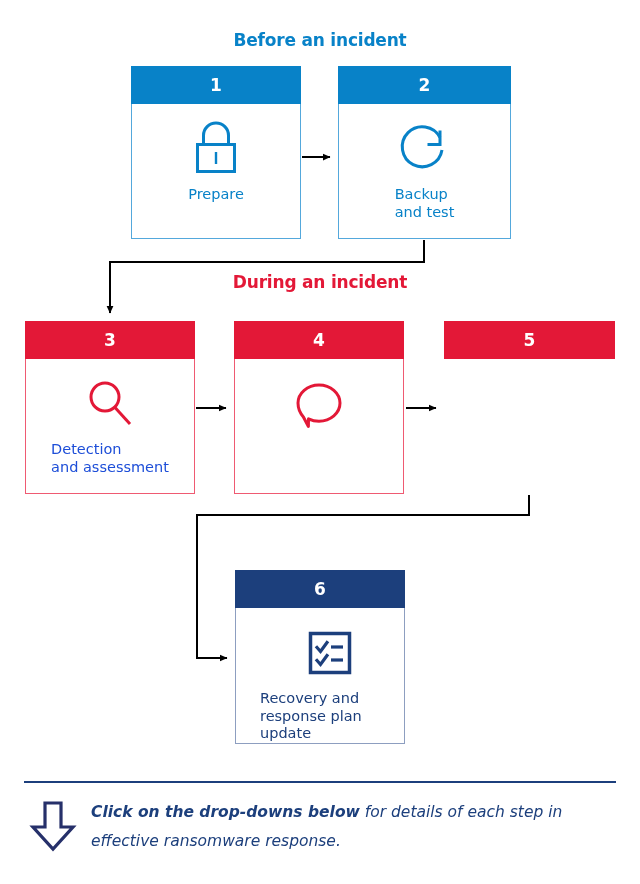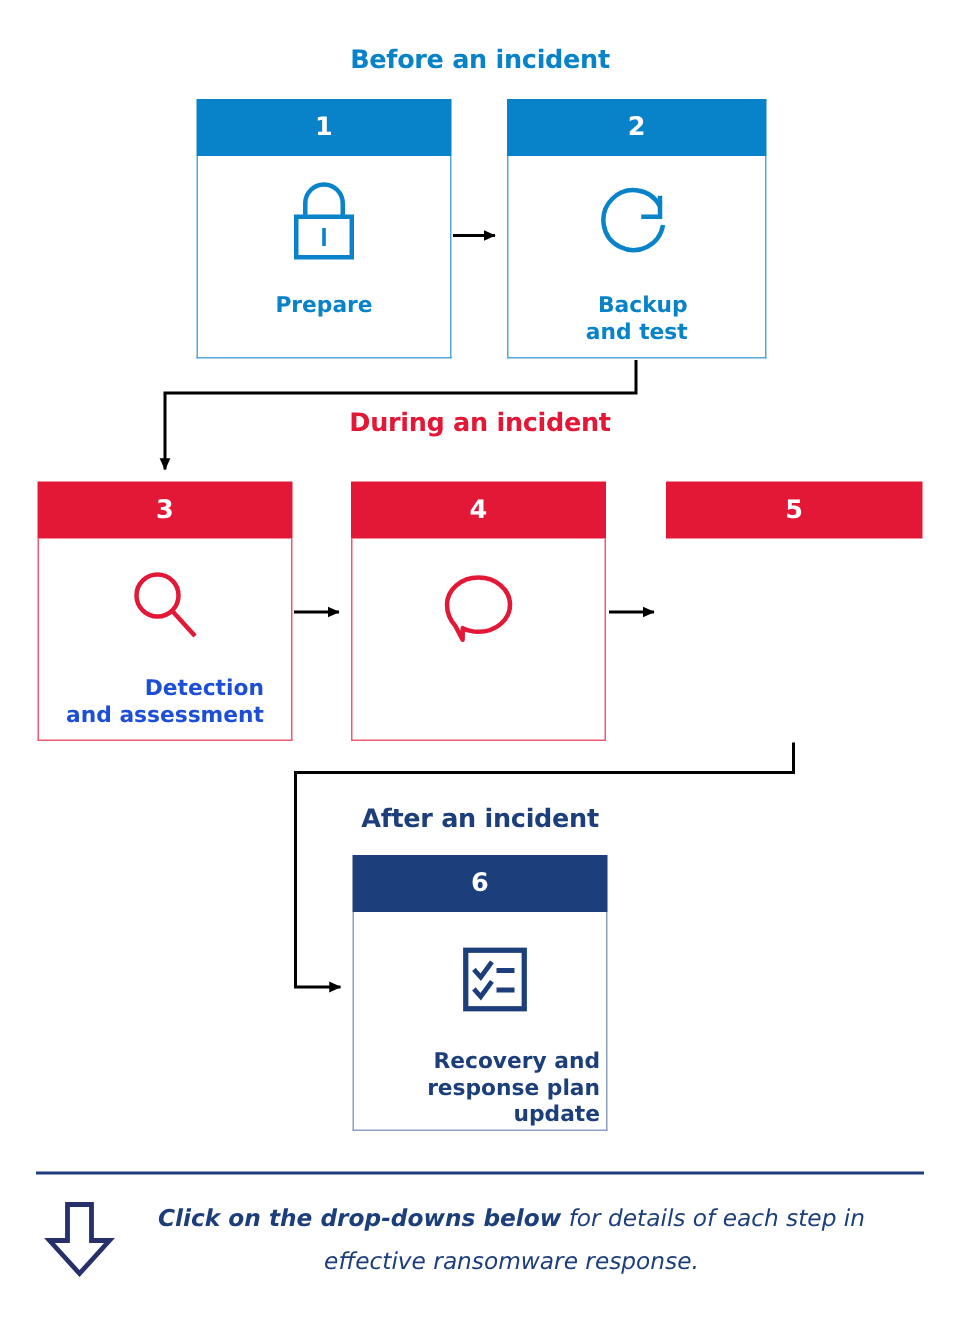--- a/index.html
+++ b/index.html
@@ -71,27 +71,26 @@
     align-items: center;
     padding-top: 14px;
   }
   .card-icon {
     height: 62px;
     display: flex;
     align-items: center;
     justify-content: center;
   }
   .card-label {
-    margin-top: 16px;
-    text-align: right;
+    margin-top: 6px;
+    text-align: left;
     font-size: 14.5px;
     line-height: 1.22;
     padding: 0 4px;
     font-family: "DejaVu Sans", sans-serif;
-    font-weight: bold;
   }
 
   
   .theme-blue .card-header { background: #0882c8; }
   .theme-blue .card-body { border-color: #53a8dc; }
   .theme-blue .card-label { color: #0882c8; }
   
   .theme-red .card-header { background: #e31837; }
   .theme-red .card-body { border-color: #ef5a72; }
   .theme-red .card-label { color: #1d4ed8; }
@@ -125,21 +124,20 @@
   #footer-text {
     position: absolute;
     left: 91px;
     top: 798px;
     width: 500px;
     color: #1c3f7c;
     font-style: italic;
     font-size: 15.5px;
     line-height: 1.85;
     font-family: "DejaVu Sans", sans-serif;
-    text-align: center;
   }
   #footer-text .strong { font-weight: bold; }
 </style>
 </head>
 <body>
 
 <div id="stage">
 
   <svg class="connectors" viewBox="0 0 640 884" width="640" height="884" aria-hidden="true">
     <defs>
@@ -213,21 +211,20 @@
                    C10.4,38.6 8,33.8 8,28.1 C8,18.1 17.4,10 29,10 Z" fill="none" stroke="#e31837" stroke-width="3" stroke-linejoin="round"></path>
         </svg>
       </div>
     </div>
   </div>
 
   <div id="card-5" class="card theme-red">
     <div class="card-header">5</div>
   </div>
 
-  <div id="heading-after" class="section-heading">After an incident</div>
 
   <div id="card-6" class="card theme-navy">
     <div class="card-header">6</div>
     <div class="card-body">
       <div class="card-icon">
         <svg width="50" height="50" viewBox="0 0 50 50" aria-hidden="true">
           <rect x="5.5" y="5.5" width="39" height="39" fill="none" stroke="#1c3f7c" stroke-width="3.5"></rect>
           <path d="M12,19.5 L15.5,23.5 L22,14.5" fill="none" stroke="#1c3f7c" stroke-width="3.2" stroke-linecap="square"></path>
           <line x1="26" y1="19" x2="38" y2="19" stroke="#1c3f7c" stroke-width="3.2"></line>
           <path d="M12,32.5 L15.5,36.5 L22,27.5" fill="none" stroke="#1c3f7c" stroke-width="3.2" stroke-linecap="square"></path>

